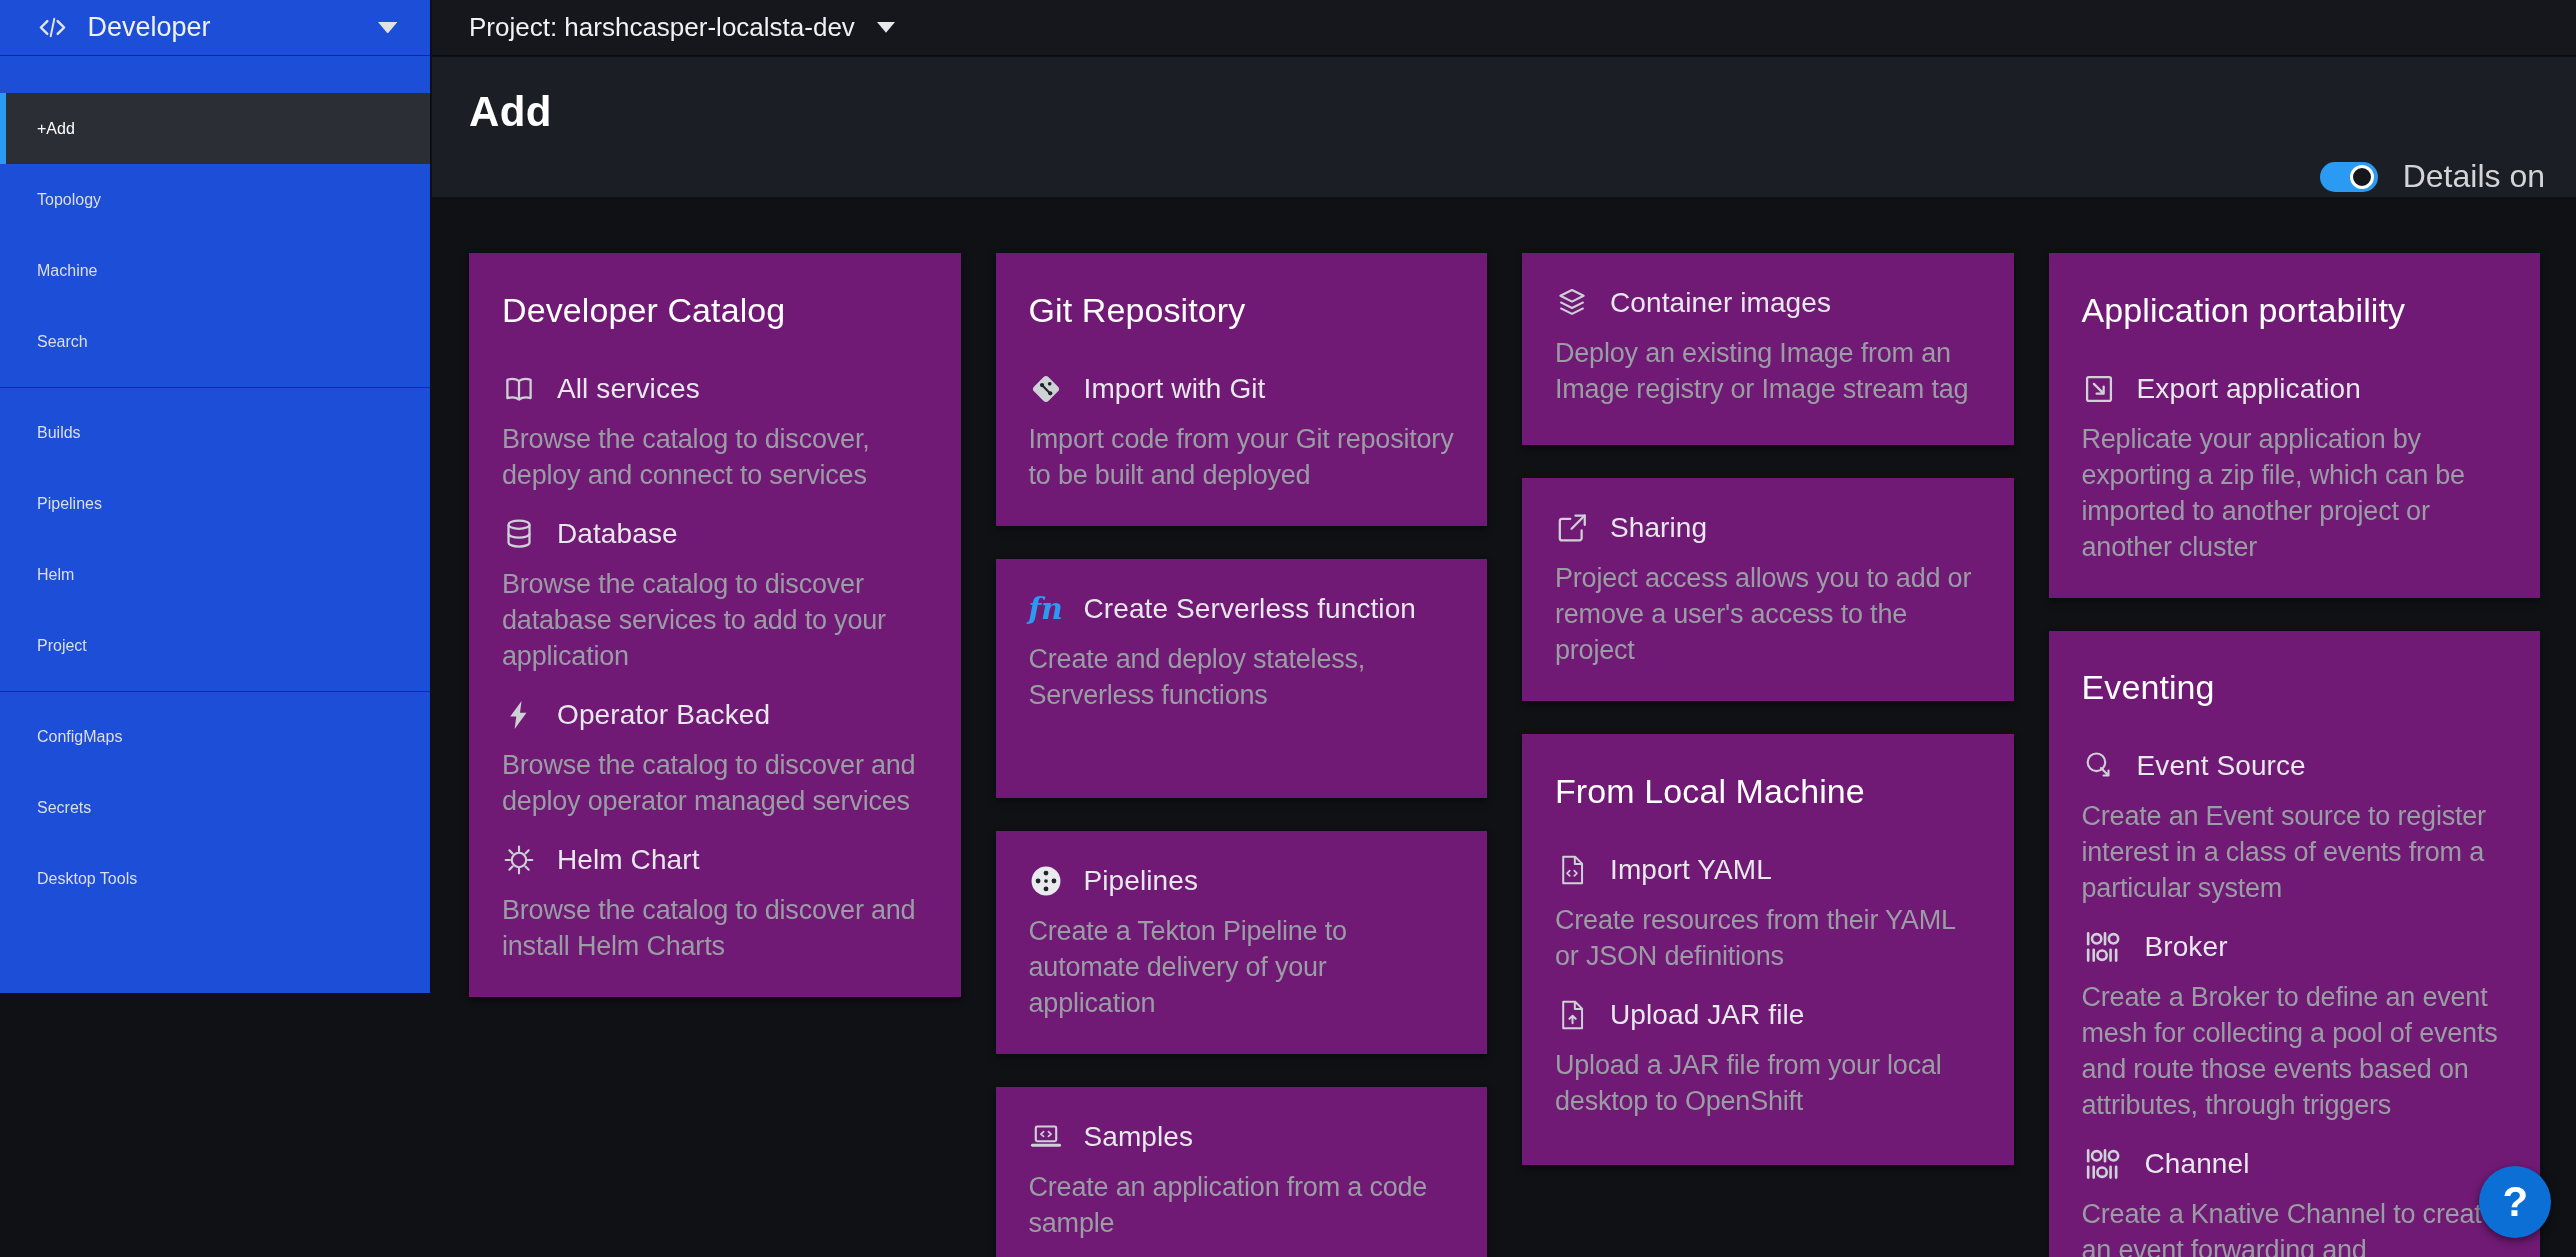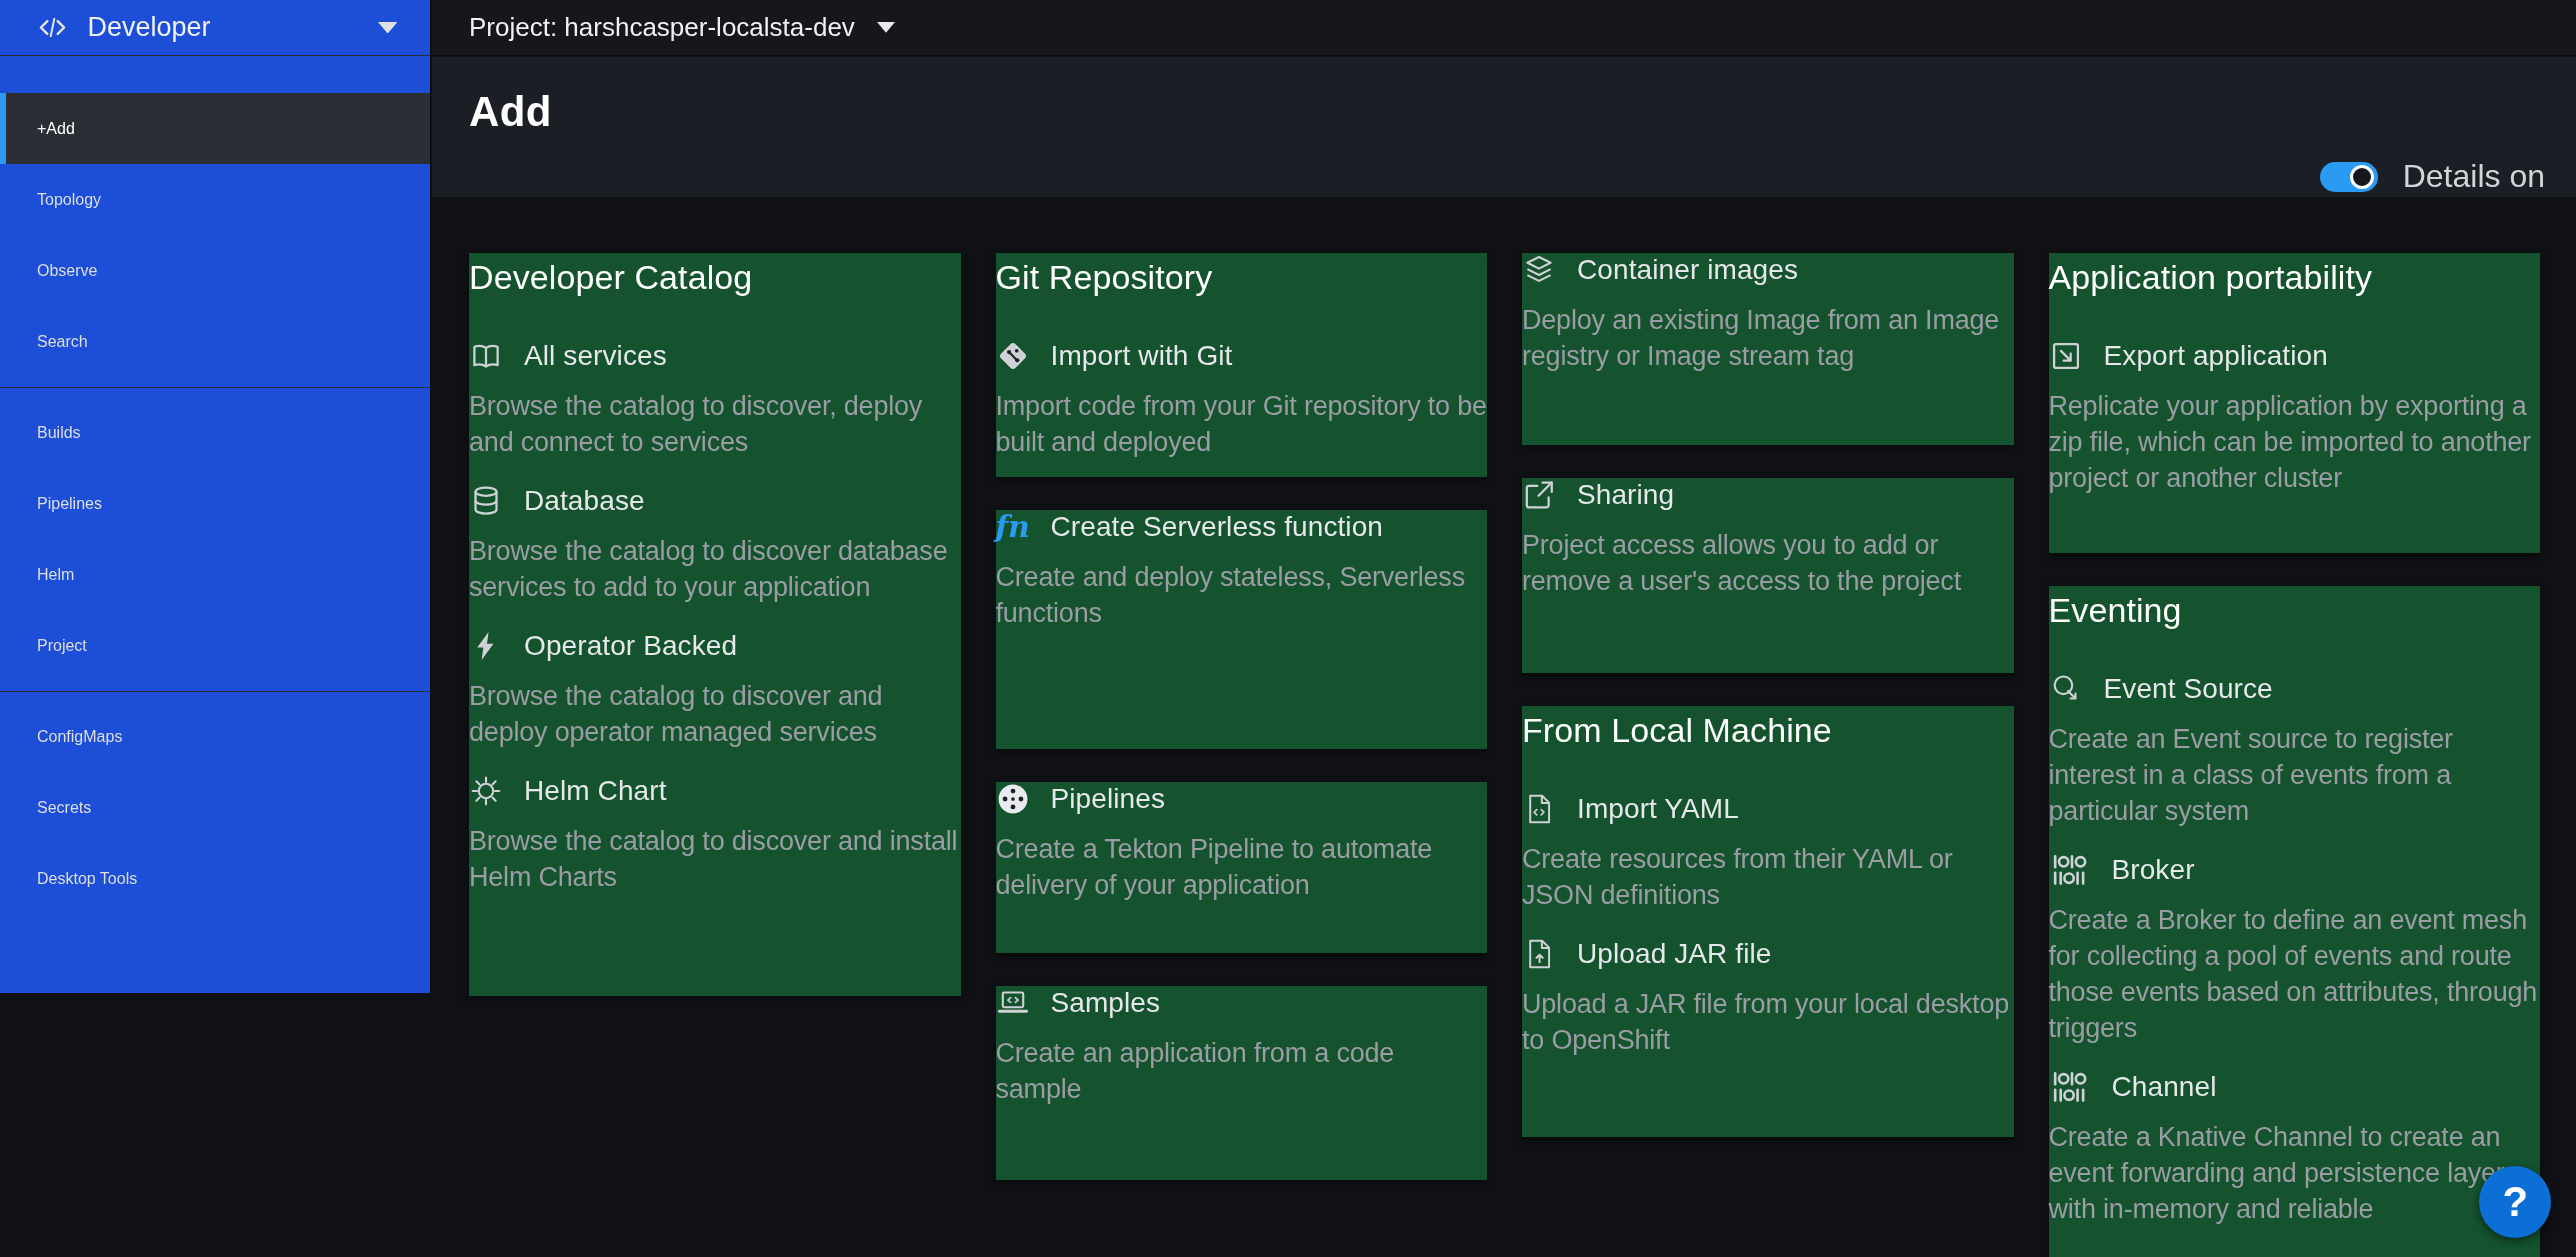--- a/index.html
+++ b/index.html
@@ -67,21 +67,21 @@
   .toggle-label { font-size:32px; color:#d2d4d8; }
 
   
   .content {
     position:absolute; left:432px; top:222px; right:0; bottom:0;
     background:#0f1115; overflow:hidden; padding:31px 36px 0 37px;
   }
   .grid { display:grid; grid-template-columns:repeat(4,1fr); column-gap:35px; align-items:start; }
   .col { display:flex; flex-direction:column; gap:33px; }
   .card {
-    background:#14532d; width:100%;
+    background:#701a75; padding:33px; width:100%;
     box-shadow:0 3px 7.5px rgba(0,0,0,.45); cursor:pointer;
   }
   .card-title { margin:4.5px 0 42px 0; font-size:34px; font-weight:500; color:#fff; letter-spacing:0.1px; }
   .item + .item { margin-top:24px; }
   .item-head { display:flex; align-items:center; gap:21px; }
   .item-head .icon { width:34px; height:34px; color:#ced1d6; flex:0 0 auto;
     display:flex; align-items:center; justify-content:center; }
   .icon svg { width:100%; height:100%; }
   .icon-wide { width:42px !important; }
   .item-label { font-size:28px; font-weight:500; color:#e6e8eb; letter-spacing:0.1px; }
@@ -117,21 +117,21 @@
     <span>Developer</span>
     <span class="caret">
       <svg viewBox="0 0 10 6" fill="currentColor">
           <path d="M0 0h10L5 6z"></path>
         </svg>
     </span>
   </div>
   <nav>
       <div class="nav-item active">+Add</div>
       <div class="nav-item">Topology</div>
-      <div class="nav-item">Observe</div>
+      <div class="nav-item">Machine</div>
       <div class="nav-item">Search</div>
       <div class="nav-divider"></div>
       <div class="nav-item">Builds</div>
       <div class="nav-item">Pipelines</div>
       <div class="nav-item">Helm</div>
       <div class="nav-item">Project</div>
       <div class="nav-divider"></div>
       <div class="nav-item">ConfigMaps</div>
       <div class="nav-item">Secrets</div>
       <div class="nav-item">Desktop Tools</div>

